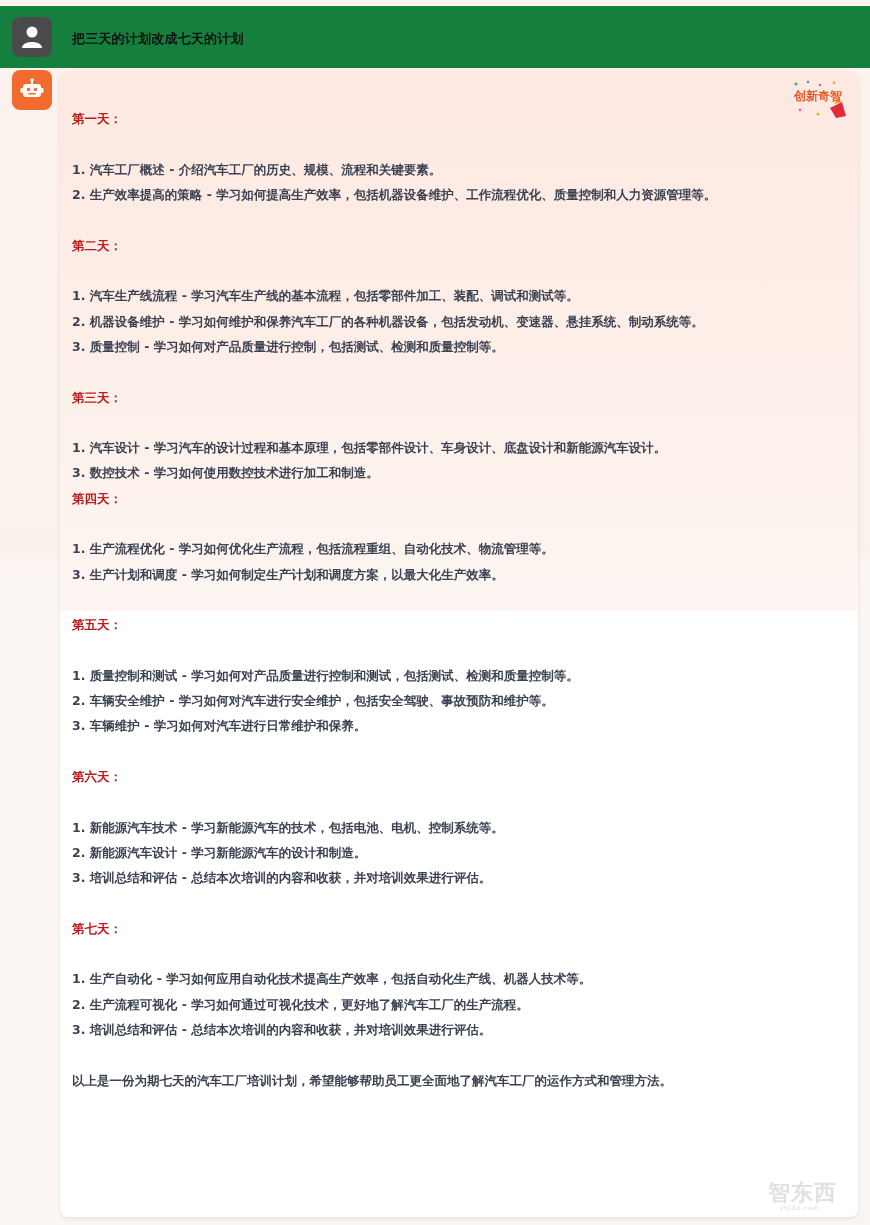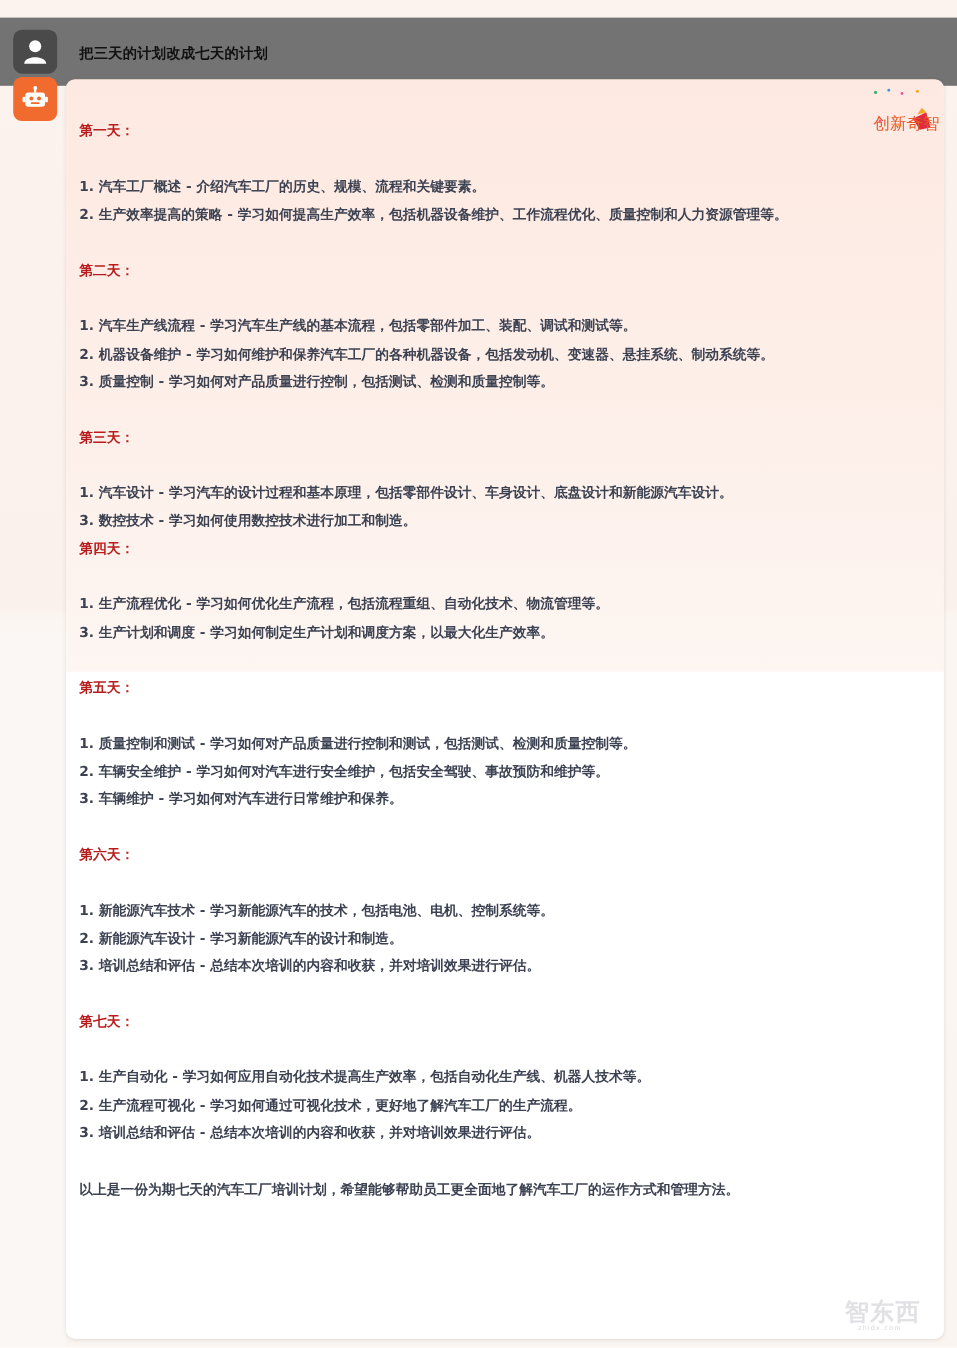--- a/index.html
+++ b/index.html
@@ -3,22 +3,22 @@
   <meta charset="utf-8">
   <style>
     * { box-sizing: border-box; margin: 0; padding: 0; }
     html, body { width: 870px; height: 1225px; overflow: hidden; }
     body {
       background: linear-gradient(180deg, #fdf3ee 0%, #fbf1ec 45%, #fbf6f2 46%, #fbf5f2 100%);
       font-family: "DejaVu Sans", "Liberation Sans", sans-serif;
       position: relative;
     }
     .user-row {
-      position: absolute; left: 0; top: 16px; width: 870px; height: 62px;
-      background: #737373;
+      position: absolute; left: 0; top: 6px; width: 870px; height: 62px;
+      background: #15803d;
     }
     .avatar {
       position: absolute; left: 12px; width: 40px; height: 40px; border-radius: 8px;
       display: flex; align-items: center; justify-content: center;
     }
     .avatar.user { top: 11px; background: #4a4a4a; }
     .avatar.bot { top: 70px; background: #f26b2e; }
     .user-text {
       position: absolute; left: 72px; top: 24px;
       font-size: 13px; font-weight: bold; color: #111; letter-spacing: 0.2px;
@@ -37,21 +37,21 @@
       position: absolute; left: 72px; top: 84px; width: 760px;
       font-size: 12.5px; color: #3c4252; font-weight: bold;
     }
     .line { height: 25.3px; line-height: 20px; white-space: nowrap; }
     .blank { height: 25.3px; }
     .heading { color: #b91c1c; }
     .badge {
       position: absolute; left: 790px; top: 78px; width: 60px; height: 46px;
     }
     .badge-text {
-      position: absolute; left: 4px; top: 25px; font-size: 15px; font-weight: normal; color: #e55a2a;
+      position: absolute; left: 4px; top: 10px; font-size: 12px; font-weight: bold; color: #e55a2a;
       white-space: nowrap;
     }
     .watermark {
       position: absolute; left: 768px; top: 1178px; font-size: 22px; font-weight: bold;
       color: rgba(200,200,205,0.55); letter-spacing: 1px;
     }
     .wm-small {
       position: absolute; left: 780px; top: 1204px; font-size: 6px; color: rgba(190,190,195,0.6);
       letter-spacing: 1px;
     }

